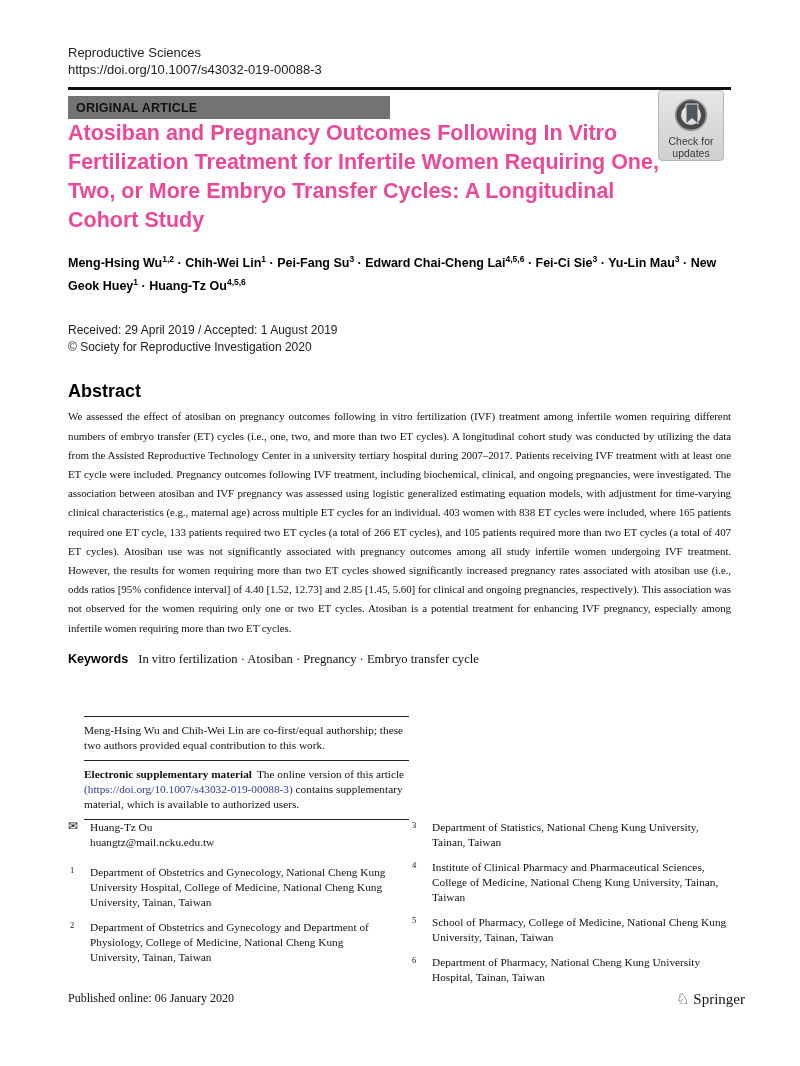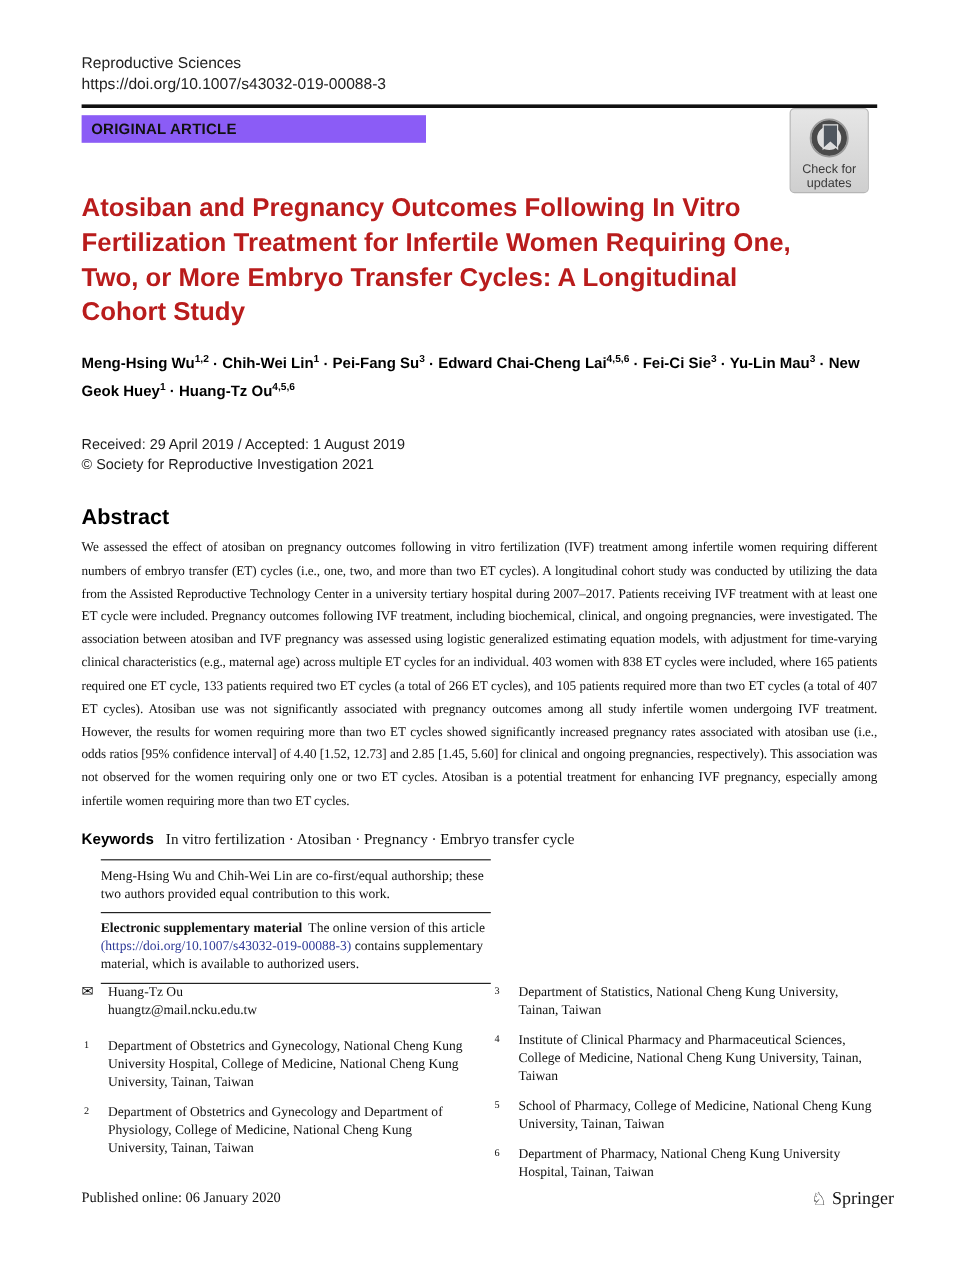--- a/index.html
+++ b/index.html
@@ -10,39 +10,39 @@
     color:#1c1c1c;
     overflow:hidden;
   }
   .page { position:absolute; inset:0; padding:44px 69px 0 68px; }
 
   
   .journal-line { font-size:13px; line-height:17px; color:#222; }
   .doi-line { font-size:13px; line-height:17px; color:#222; }
   .top-rule { height:3px; background:#101010; margin-top:9px; }
   .type-bar {
-    margin-top:6px; width:287px; height:23px; background:#8b5cf6;
+    margin-top:6px; width:322px; height:23px; background:#737373;
     display:flex; align-items:center; padding-left:8px;
     font-size:12.5px; font-weight:bold; letter-spacing:.2px; color:#111;
   }
 
   
   .badge {
     position:absolute; left:658px; top:90px; width:66px; height:71px;
     background:linear-gradient(#e6e6e6,#cfcfcf);
     border:1px solid #b5b5b5; border-radius:4px;
     display:flex; flex-direction:column; align-items:center; justify-content:flex-start;
     padding-top:4px; cursor:pointer;
   }
   .badge-text { font-size:10.5px; line-height:12px; color:#3a3a3a; text-align:center; margin-top:2px; }
 
   
   .title {
-    margin-top:40px; width:600px;
-    font-size:21.5px; line-height:29px; font-weight:bold; color:#b91c1c;
+    width:600px;
+    font-size:21.5px; line-height:29px; font-weight:bold; color:#ec4899;
   }
   .authors {
     margin-top:15px; width:680px;
     font-size:12.5px; line-height:19px; font-weight:bold; color:#000;
   }
   .authors sup { font-size:8.5px; font-weight:bold; }
   .authors .dot { font-weight:bold; }
 
   .dates { margin-top:26px; font-size:12px; line-height:17px; color:#1c1c1c; }
 
@@ -104,21 +104,21 @@
       <div>updates</div>
     </div>
   </div>
 
   <h1 class="title">Atosiban and Pregnancy Outcomes Following In Vitro Fertilization Treatment for Infertile Women Requiring One, Two, or More Embryo Transfer Cycles: A Longitudinal Cohort Study</h1>
 
   <div class="authors"><span>Meng-Hsing Wu<sup>1,2</sup></span><span class="dot"> · </span><span>Chih-Wei Lin<sup>1</sup></span><span class="dot"> · </span><span>Pei-Fang Su<sup>3</sup></span><span class="dot"> · </span><span>Edward Chai-Cheng Lai<sup>4,5,6</sup></span><span class="dot"> · </span><span>Fei-Ci Sie<sup>3</sup></span><span class="dot"> · </span><span>Yu-Lin Mau<sup>3</sup></span><span class="dot"> · </span><span>New Geok Huey<sup>1</sup></span><span class="dot"> · </span><span>Huang-Tz Ou<sup>4,5,6</sup></span></div>
 
   <div class="dates">
     <div>Received: 29 April 2019 / Accepted: 1 August 2019</div>
-    <div>© Society for Reproductive Investigation 2021</div>
+    <div>© Society for Reproductive Investigation 2020</div>
   </div>
 
   <div class="abs-head">Abstract</div>
   <div class="abs-text">We assessed the effect of atosiban on pregnancy outcomes following in vitro fertilization (IVF) treatment among infertile women requiring different numbers of embryo transfer (ET) cycles (i.e., one, two, and more than two ET cycles). A longitudinal cohort study was conducted by utilizing the data from the Assisted Reproductive Technology Center in a university tertiary hospital during 2007–2017. Patients receiving IVF treatment with at least one ET cycle were included. Pregnancy outcomes following IVF treatment, including biochemical, clinical, and ongoing pregnancies, were investigated. The association between atosiban and IVF pregnancy was assessed using logistic generalized estimating equation models, with adjustment for time-varying clinical characteristics (e.g., maternal age) across multiple ET cycles for an individual. 403 women with 838 ET cycles were included, where 165 patients required one ET cycle, 133 patients required two ET cycles (a total of 266 ET cycles), and 105 patients required more than two ET cycles (a total of 407 ET cycles). Atosiban use was not significantly associated with pregnancy outcomes among all study infertile women undergoing IVF treatment. However, the results for women requiring more than two ET cycles showed significantly increased pregnancy rates associated with atosiban use (i.e., odds ratios [95% confidence interval] of 4.40 [1.52, 12.73] and 2.85 [1.45, 5.60] for clinical and ongoing pregnancies, respectively). This association was not observed for the women requiring only one or two ET cycles. Atosiban is a potential treatment for enhancing IVF pregnancy, especially among infertile women requiring more than two ET cycles.</div>
 
   <div class="keywords">
     <span class="kw-head">Keywords</span><span>In vitro fertilization · Atosiban · Pregnancy · Embryo transfer cycle</span>
   </div>
 
   <div class="footnotes">

